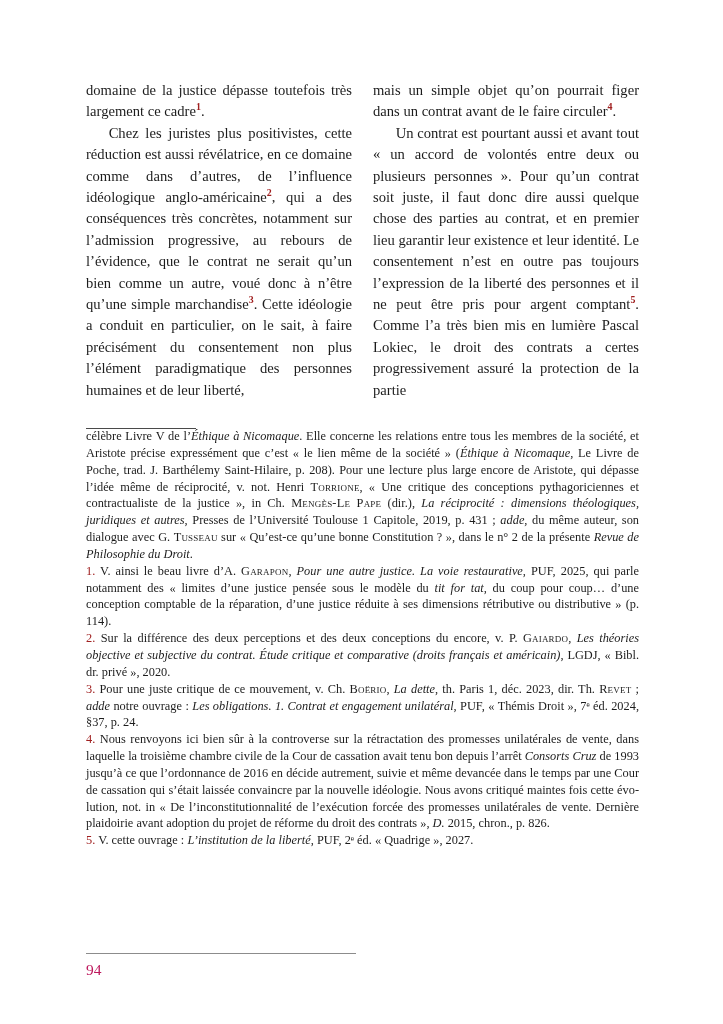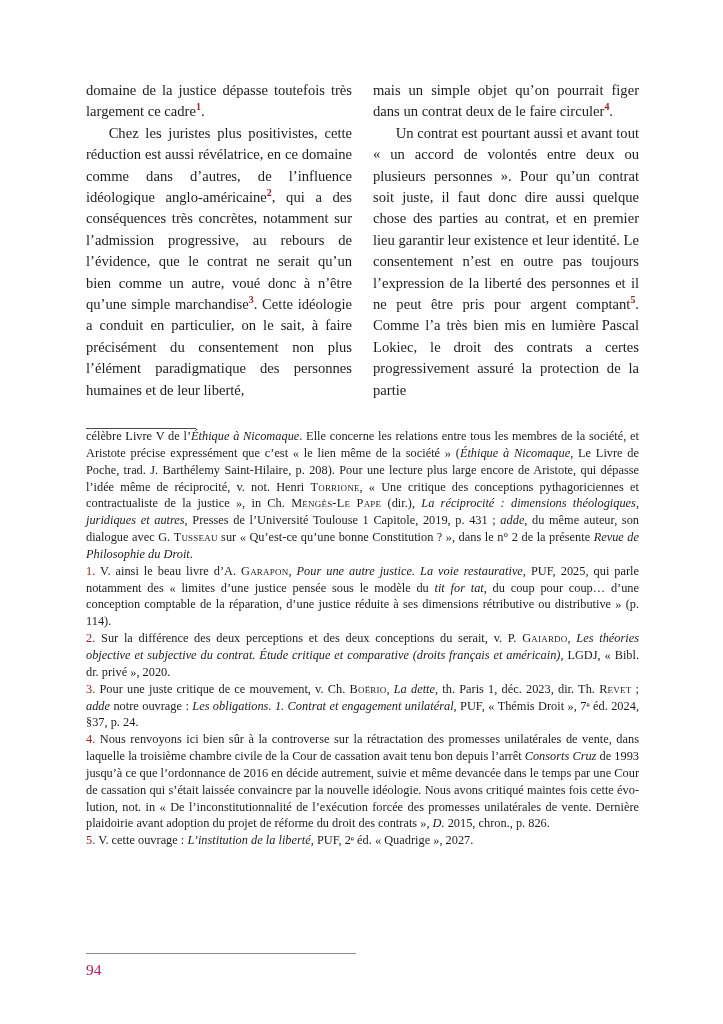--- a/index.html
+++ b/index.html
@@ -107,31 +107,31 @@
 <body>
 
 <div class="page">
 
   <div class="body-area">
     <div class="col" id="col-left">
         <p><span>domaine de la justice dépasse toutefois très largement ce cadre</span><sup class="fn">1</sup><span>.</span></p>
         <p class="indent"><span>Chez les juristes plus positivistes, cette réduction est aussi révélatrice, en ce domaine comme dans d’autres, de l’influence idéologique anglo-améri­caine</span><sup class="fn">2</sup><span>, qui a des conséquences très concrètes, notamment sur l’admission progressive, au rebours de l’évidence, que le contrat ne serait qu’un bien comme un autre, voué donc à n’être qu’une simple marchandise</span><sup class="fn">3</sup><span>. Cette idéo­logie a conduit en particulier, on le sait, à faire précisément du consentement non plus l’élément paradigmatique des personnes humaines et de leur liberté,</span></p>
       </div>
     <div class="col" id="col-right">
-        <p><span>mais un simple objet qu’on pourrait figer dans un contrat deux de le faire circuler</span><sup class="fn">4</sup><span>.</span></p>
+        <p><span>mais un simple objet qu’on pourrait figer dans un contrat avant de le faire circuler</span><sup class="fn">4</sup><span>.</span></p>
         <p class="indent"><span>Un contrat est pourtant aussi et avant tout « un accord de volontés entre deux ou plusieurs personnes ». Pour qu’un contrat soit juste, il faut donc dire aussi quelque chose des parties au contrat, et en premier lieu garantir leur existence et leur identité. Le consentement n’est en outre pas toujours l’expression de la liberté des personnes et il ne peut être pris pour argent comptant</span><sup class="fn">5</sup><span>. Comme l’a très bien mis en lumière Pascal Lokiec, le droit des contrats a certes progressi­vement assuré la protection de la partie</span></p>
       </div>
   </div>
 
   <div class="fn-rule"></div>
 
   <div class="footnotes" id="footnotes">
       <p><span>célèbre Livre V de l’</span><span class="it">Éthique à Nicomaque</span><span>. Elle concerne les relations entre tous les membres de la société, et Aristote précise expressément que c’est « le lien même de la société » (</span><span class="it">Éthique à Nicomaque</span><span>, Le Livre de Poche, trad. J. Barthélemy Saint-Hilaire, p. 208). Pour une lecture plus large encore de Aristote, qui dépasse l’idée même de récipro­cité, v. not. Henri </span><span class="sc">Torrione</span><span>, « Une critique des conceptions pythagoriciennes et contractua­liste de la justice », in Ch. </span><span class="sc">Mengès-Le Pape</span><span> (dir.), </span><span class="it">La réciprocité : dimensions théologiques, juridiques et autres</span><span>, Presses de l’Université Toulouse 1 Capitole, 2019, p. 431 ; </span><span class="it">adde</span><span>, du même auteur, son dialogue avec G. </span><span class="sc">Tusseau</span><span> sur « Qu’est-ce qu’une bonne Constitution ? », dans le n° 2 de la présente </span><span class="it">Revue de Philosophie du Droit</span><span>.</span></p>
       <p><span class="fnum">1.</span><span> V. ainsi le beau livre d’A. </span><span class="sc">Garapon</span><span>, </span><span class="it">Pour une autre justice. La voie restaurative</span><span>, PUF, 2025, qui parle notamment des « limites d’une justice pensée sous le modèle du </span><span class="it">tit for tat</span><span>, du coup pour coup… d’une conception comptable de la réparation, d’une justice réduite à ses dimensions rétributive ou distributive » (p. 114).</span></p>
-      <p><span class="fnum">2.</span><span> Sur la différence des deux perceptions et des deux conceptions du serait, v. P. </span><span class="sc">Gaiardo</span><span>, </span><span class="it">Les théories objective et subjective du contrat. Étude critique et comparative (droits fran­çais et américain)</span><span>, LGDJ, « Bibl. dr. privé », 2020.</span></p>
+      <p><span class="fnum">2.</span><span> Sur la différence des deux perceptions et des deux conceptions du encore, v. P. </span><span class="sc">Gaiardo</span><span>, </span><span class="it">Les théories objective et subjective du contrat. Étude critique et comparative (droits fran­çais et américain)</span><span>, LGDJ, « Bibl. dr. privé », 2020.</span></p>
       <p><span class="fnum">3.</span><span> Pour une juste critique de ce mouvement, v. Ch. </span><span class="sc">Boërio</span><span>, </span><span class="it">La dette</span><span>, th. Paris 1, déc. 2023, dir. Th. </span><span class="sc">Revet</span><span> ; </span><span class="it">adde</span><span> notre ouvrage : </span><span class="it">Les obligations. 1. Contrat et engagement unilatéral</span><span>, PUF, « Thémis Droit », 7ᵉ éd. 2024, §37, p. 24.</span></p>
       <p><span class="fnum">4.</span><span> Nous renvoyons ici bien sûr à la controverse sur la rétractation des promesses unilaté­rales de vente, dans laquelle la troisième chambre civile de la Cour de cassation avait tenu bon depuis l’arrêt </span><span class="it">Consorts Cruz</span><span> de 1993 jusqu’à ce que l’ordonnance de 2016 en décide autrement, suivie et même devancée dans le temps par une Cour de cassation qui s’était laissée convaincre par la nouvelle idéologie. Nous avons critiqué maintes fois cette évo­lution, not. in « De l’inconstitutionnalité de l’exécution forcée des promesses unilatérales de vente. Dernière plaidoirie avant adoption du projet de réforme du droit des contrats », </span><span class="it">D.</span><span> 2015, chron., p. 826.</span></p>
       <p><span class="fnum">5.</span><span> V. cette ouvrage : </span><span class="it">L’institution de la liberté</span><span>, PUF, 2ᵉ éd. « Quadrige », 2027.</span></p>
     </div>
 
   <div class="foot-rule"></div>
   <div class="folio">94</div>
 
 </div>
 

